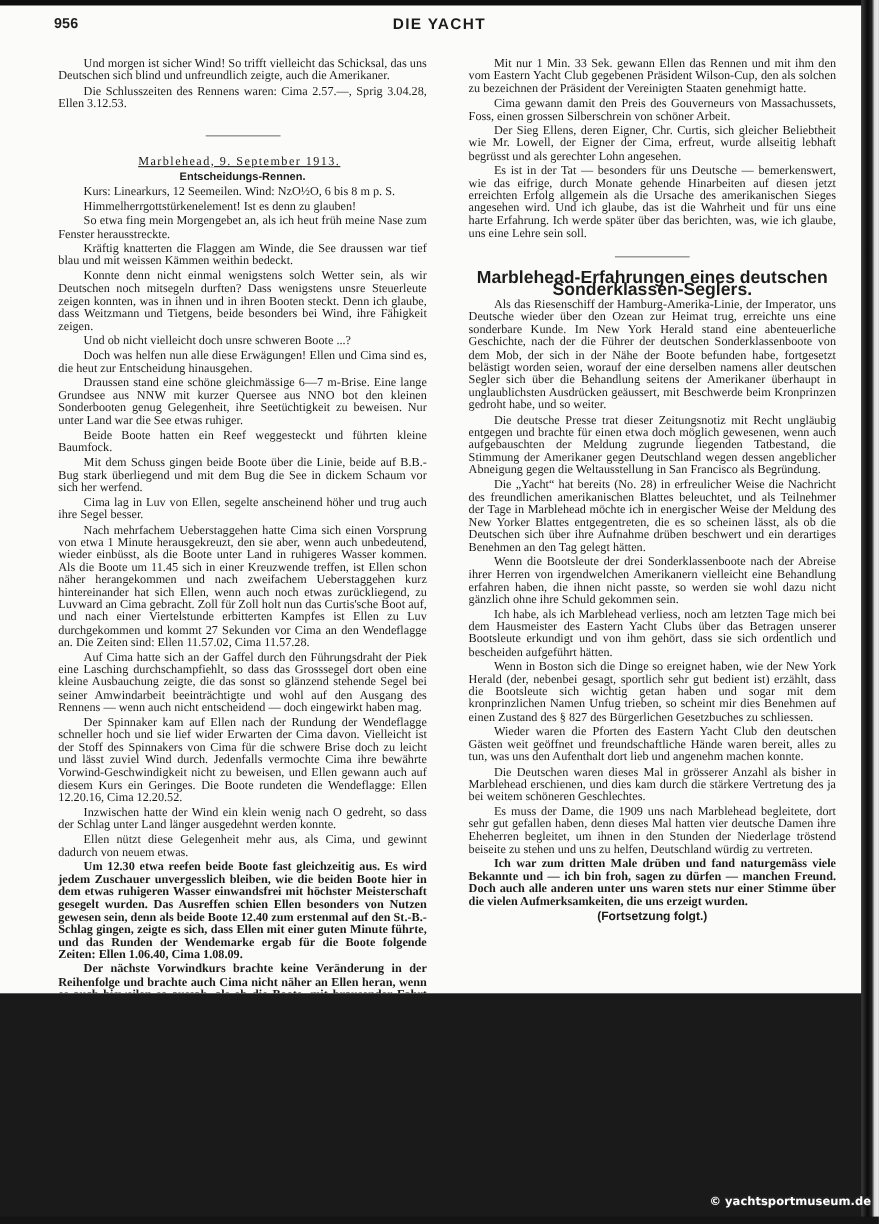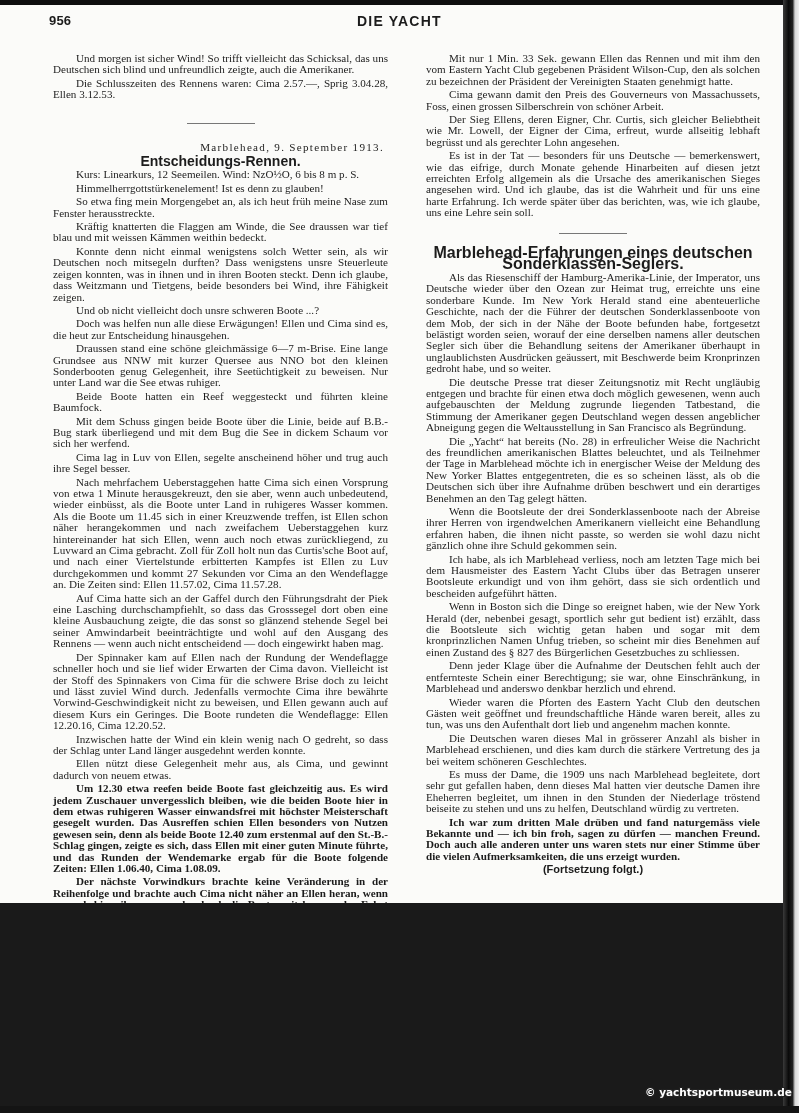--- a/index.html
+++ b/index.html
@@ -34,24 +34,24 @@
   .col {
     position: absolute; top: 46px;
     font-size: 11.1px; line-height: 11.4px;
     text-align: justify; hyphens: manual;
   }
   .col-left { left: 51px; width: 339px; }
   .col-right { left: 424px; width: 338px; }
   .col p { margin: 2px; text-indent: 23px; }
   .rule { width: 68px; height: 1px; background: #777; margin: 22px auto 18px auto; }
   .rule.r2 { margin: 14px auto 13px auto; }
-  .dateline { text-align: right; letter-spacing: 1.3px; margin: 0 0 3px 0; padding-right: 6px; }
+  .dateline { text-align: center; letter-spacing: 1.3px; margin: 0 0 3px 0; padding-right: 6px; text-decoration: underline; }
   .heading {
     font-family: "Liberation Sans", "DejaVu Sans", sans-serif;
-    font-weight: bold; font-size: 14px; text-align: center; margin: 0 0 2px 0; text-indent: 0;
+    font-weight: bold; font-size: 10px; text-align: center; margin: 0 0 2px 0; text-indent: 0;
   }
   .heading2 {
     font-family: "Liberation Sans", "DejaVu Sans", sans-serif;
     font-weight: bold; font-size: 16px; text-align: center; margin: 0 0 0 0; line-height: 11.6px;
   }
   .boldish { font-weight: bold; }
   .continued {
     font-family: "Liberation Sans", "DejaVu Sans", sans-serif;
     font-weight: bold; font-size: 11px; text-align: center; margin-top: 2px;
   }
@@ -103,21 +103,20 @@
     <p>Der Sieg Ellens, deren Eigner, Chr. Curtis, sich gleicher Beliebtheit wie Mr. Lowell, der Eigner der Cima, erfreut, wurde allseitig lebhaft begrüsst und als gerechter Lohn angesehen.</p>
     <p>Es ist in der Tat — besonders für uns Deutsche — bemerkenswert, wie das eifrige, durch Monate gehende Hinarbeiten auf diesen jetzt erreichten Erfolg allgemein als die Ursache des amerikanischen Sieges angesehen wird. Und ich glaube, das ist die Wahrheit und für uns eine harte Erfahrung. Ich werde später über das berichten, was, wie ich glaube, uns eine Lehre sein soll.</p>
     <div class="rule r2"></div>
     <div class="heading2">Marblehead-Erfahrungen eines deutschen Sonderklassen-Seglers.</div>
     <p>Als das Riesenschiff der Hamburg-Amerika-Linie, der Imperator, uns Deutsche wieder über den Ozean zur Heimat trug, erreichte uns eine sonderbare Kunde. Im New York Herald stand eine abenteuerliche Geschichte, nach der die Führer der deutschen Sonderklassenboote von dem Mob, der sich in der Nähe der Boote befunden habe, fortgesetzt belästigt worden seien, worauf der eine derselben namens aller deutschen Segler sich über die Behandlung seitens der Amerikaner überhaupt in unglaublichsten Ausdrücken geäussert, mit Beschwerde beim Kronprinzen gedroht habe, und so weiter.</p>
     <p>Die deutsche Presse trat dieser Zeitungsnotiz mit Recht ungläubig entgegen und brachte für einen etwa doch möglich gewesenen, wenn auch aufgebauschten der Meldung zugrunde liegenden Tatbestand, die Stimmung der Amerikaner gegen Deutschland wegen dessen angeblicher Abneigung gegen die Weltausstellung in San Francisco als Begründung.</p>
     <p>Die „Yacht“ hat bereits (No. 28) in erfreulicher Weise die Nachricht des freundlichen amerikanischen Blattes beleuchtet, und als Teilnehmer der Tage in Marblehead möchte ich in energischer Weise der Meldung des New Yorker Blattes entgegentreten, die es so scheinen lässt, als ob die Deutschen sich über ihre Aufnahme drüben beschwert und ein derartiges Benehmen an den Tag gelegt hätten.</p>
     <p>Wenn die Bootsleute der drei Sonderklassenboote nach der Abreise ihrer Herren von irgendwelchen Amerikanern vielleicht eine Behandlung erfahren haben, die ihnen nicht passte, so werden sie wohl dazu nicht gänzlich ohne ihre Schuld gekommen sein.</p>
     <p>Ich habe, als ich Marblehead verliess, noch am letzten Tage mich bei dem Hausmeister des Eastern Yacht Clubs über das Betragen unserer Bootsleute erkundigt und von ihm gehört, dass sie sich ordentlich und bescheiden aufgeführt hätten.</p>
     <p>Wenn in Boston sich die Dinge so ereignet haben, wie der New York Herald (der, nebenbei gesagt, sportlich sehr gut bedient ist) erzählt, dass die Bootsleute sich wichtig getan haben und sogar mit dem kronprinzlichen Namen Unfug trieben, so scheint mir dies Benehmen auf einen Zustand des § 827 des Bürgerlichen Gesetzbuches zu schliessen.</p>
-    <p>Denn jeder Klage über die Aufnahme der Deutschen fehlt auch der entfernteste Schein einer Berechtigung; sie war, ohne Einschränkung, in Marblehead und anderswo denkbar herzlich und ehrend.</p>
     <p>Wieder waren die Pforten des Eastern Yacht Club den deutschen Gästen weit geöffnet und freundschaftliche Hände waren bereit, alles zu tun, was uns den Aufenthalt dort lieb und angenehm machen konnte.</p>
     <p>Die Deutschen waren dieses Mal in grösserer Anzahl als bisher in Marblehead erschienen, und dies kam durch die stärkere Vertretung des ja bei weitem schöneren Geschlechtes.</p>
     <p>Es muss der Dame, die 1909 uns nach Marblehead begleitete, dort sehr gut gefallen haben, denn dieses Mal hatten vier deutsche Damen ihre Eheherren begleitet, um ihnen in den Stunden der Niederlage tröstend beiseite zu stehen und uns zu helfen, Deutschland würdig zu vertreten.</p>
     <p class="boldish">Ich war zum dritten Male drüben und fand naturgemäss viele Bekannte und — ich bin froh, sagen zu dürfen — manchen Freund. Doch auch alle anderen unter uns waren stets nur einer Stimme über die vielen Aufmerksamkeiten, die uns erzeigt wurden.</p>
     <div class="continued">(Fortsetzung folgt.)</div>
   </div>
 </div>
 
 <div class="spine"></div>
 <div class="bottom-bar"></div>

